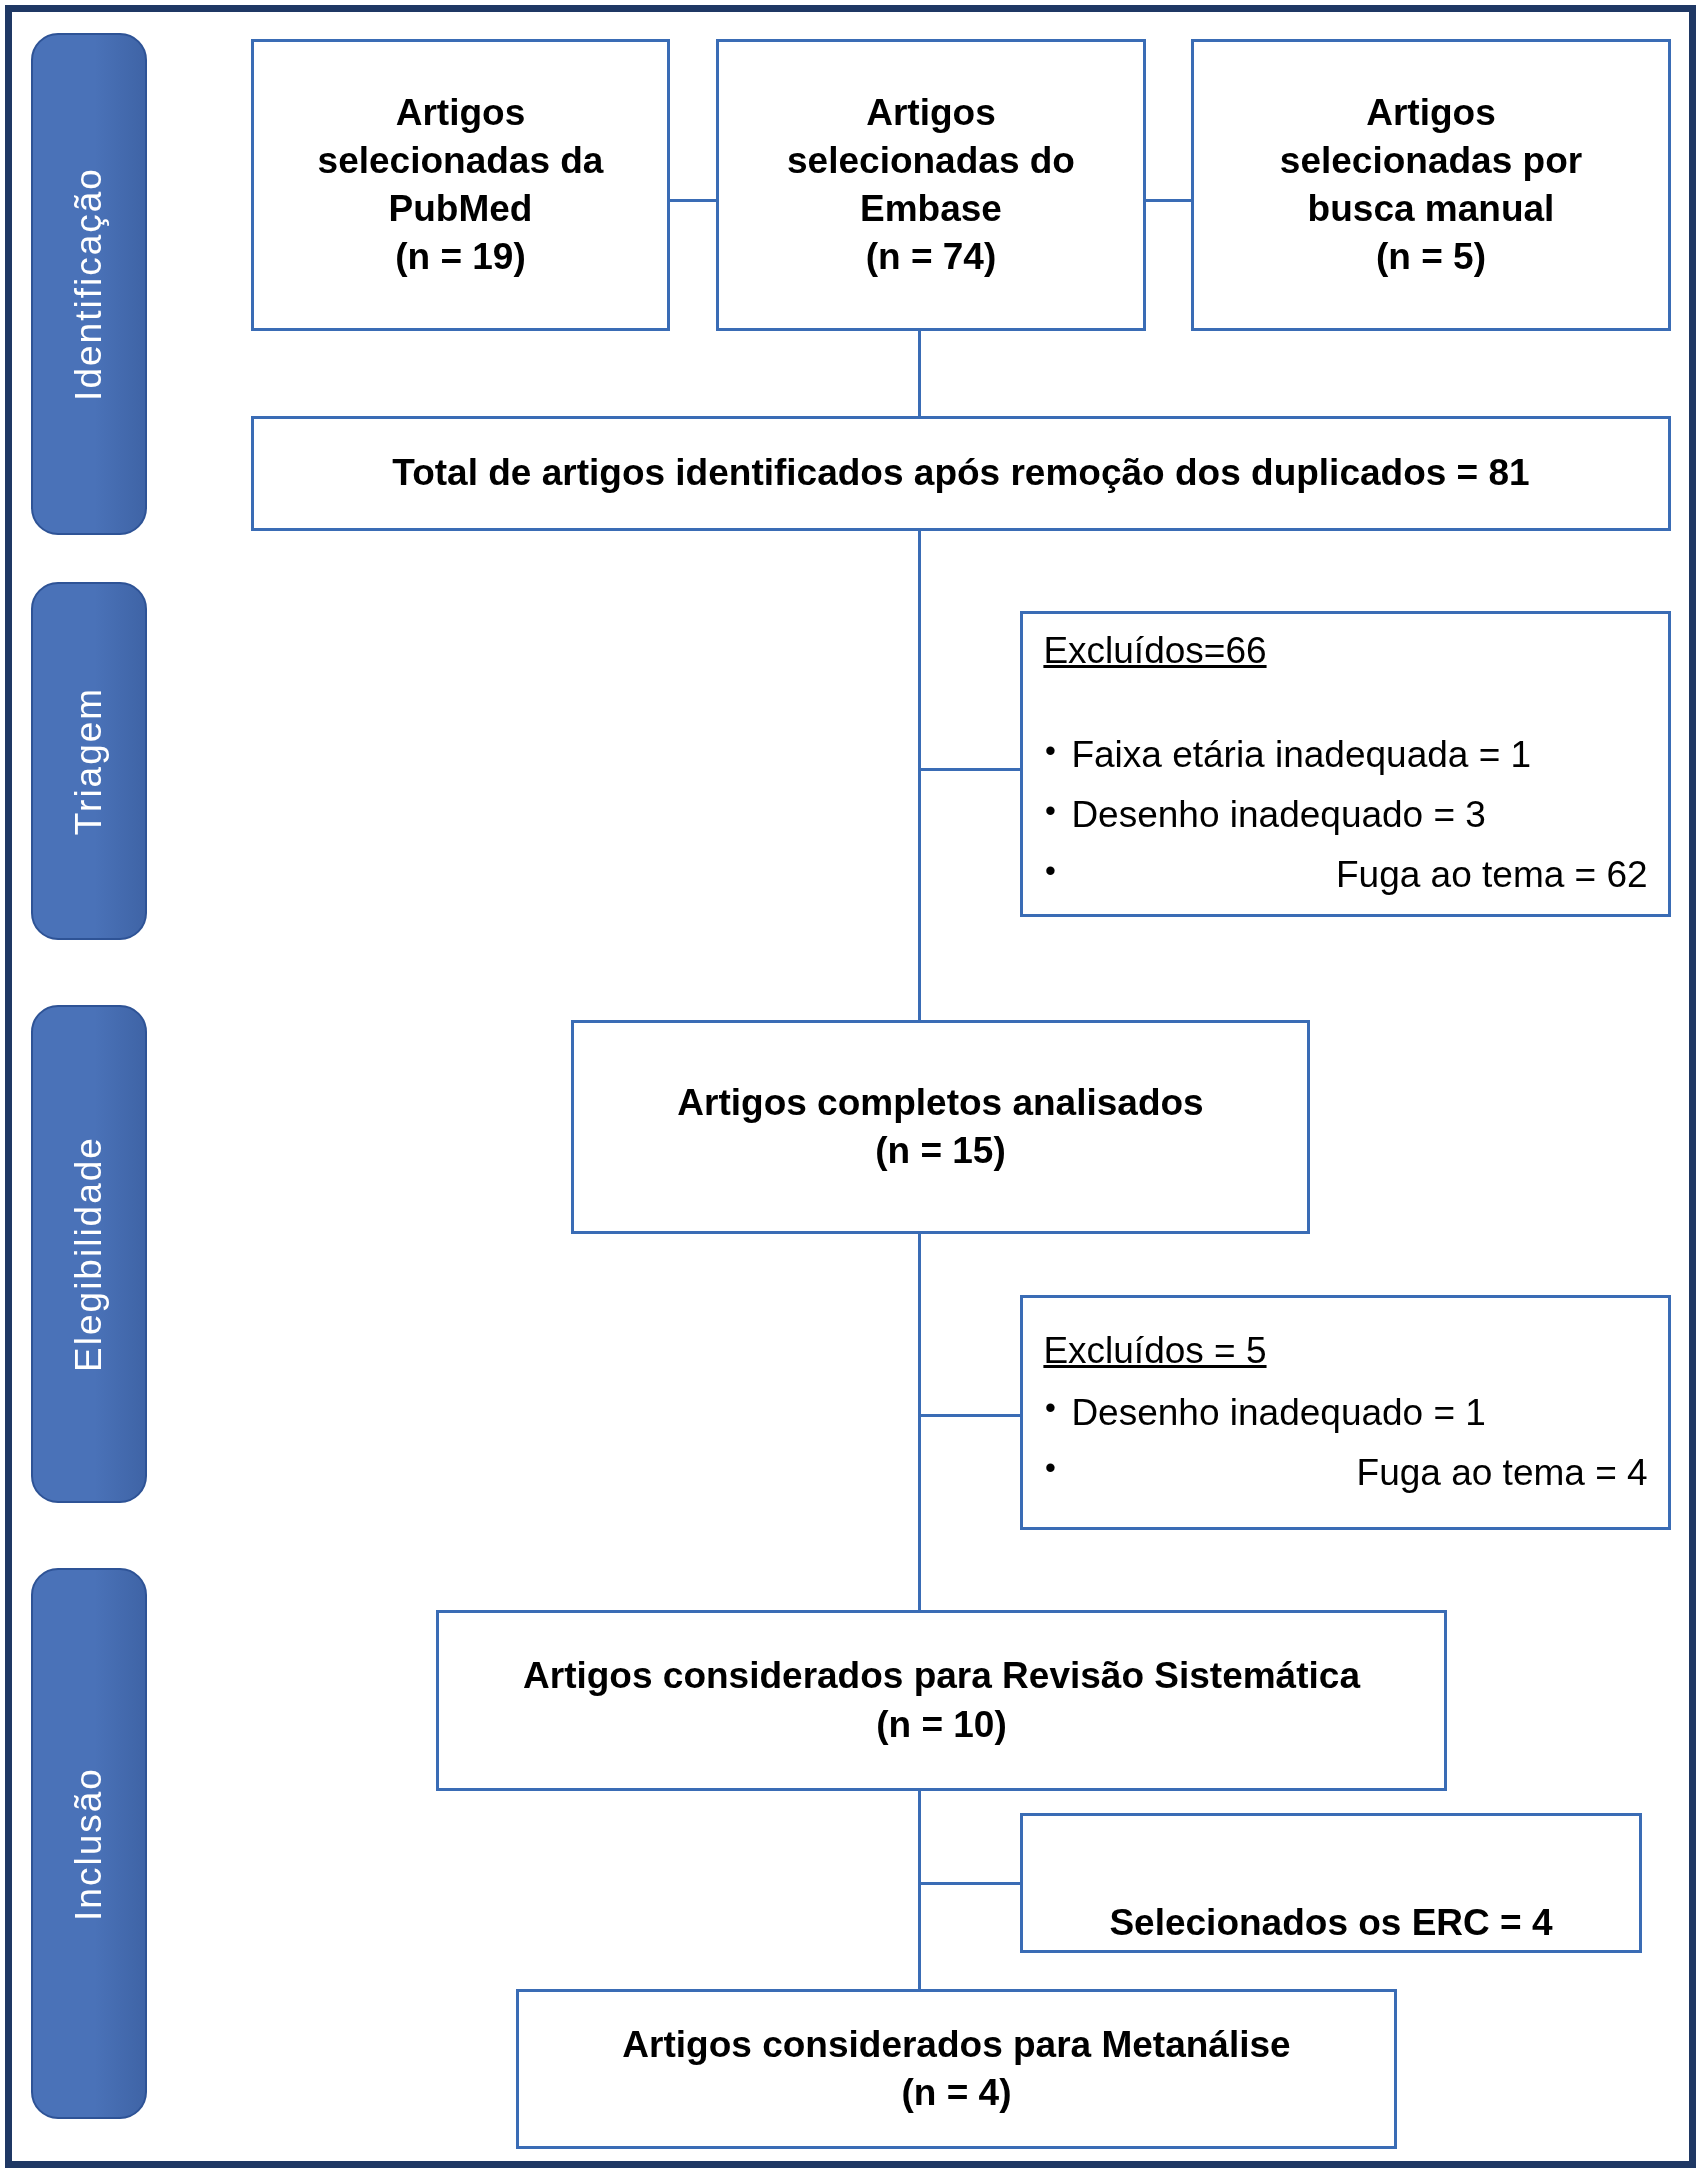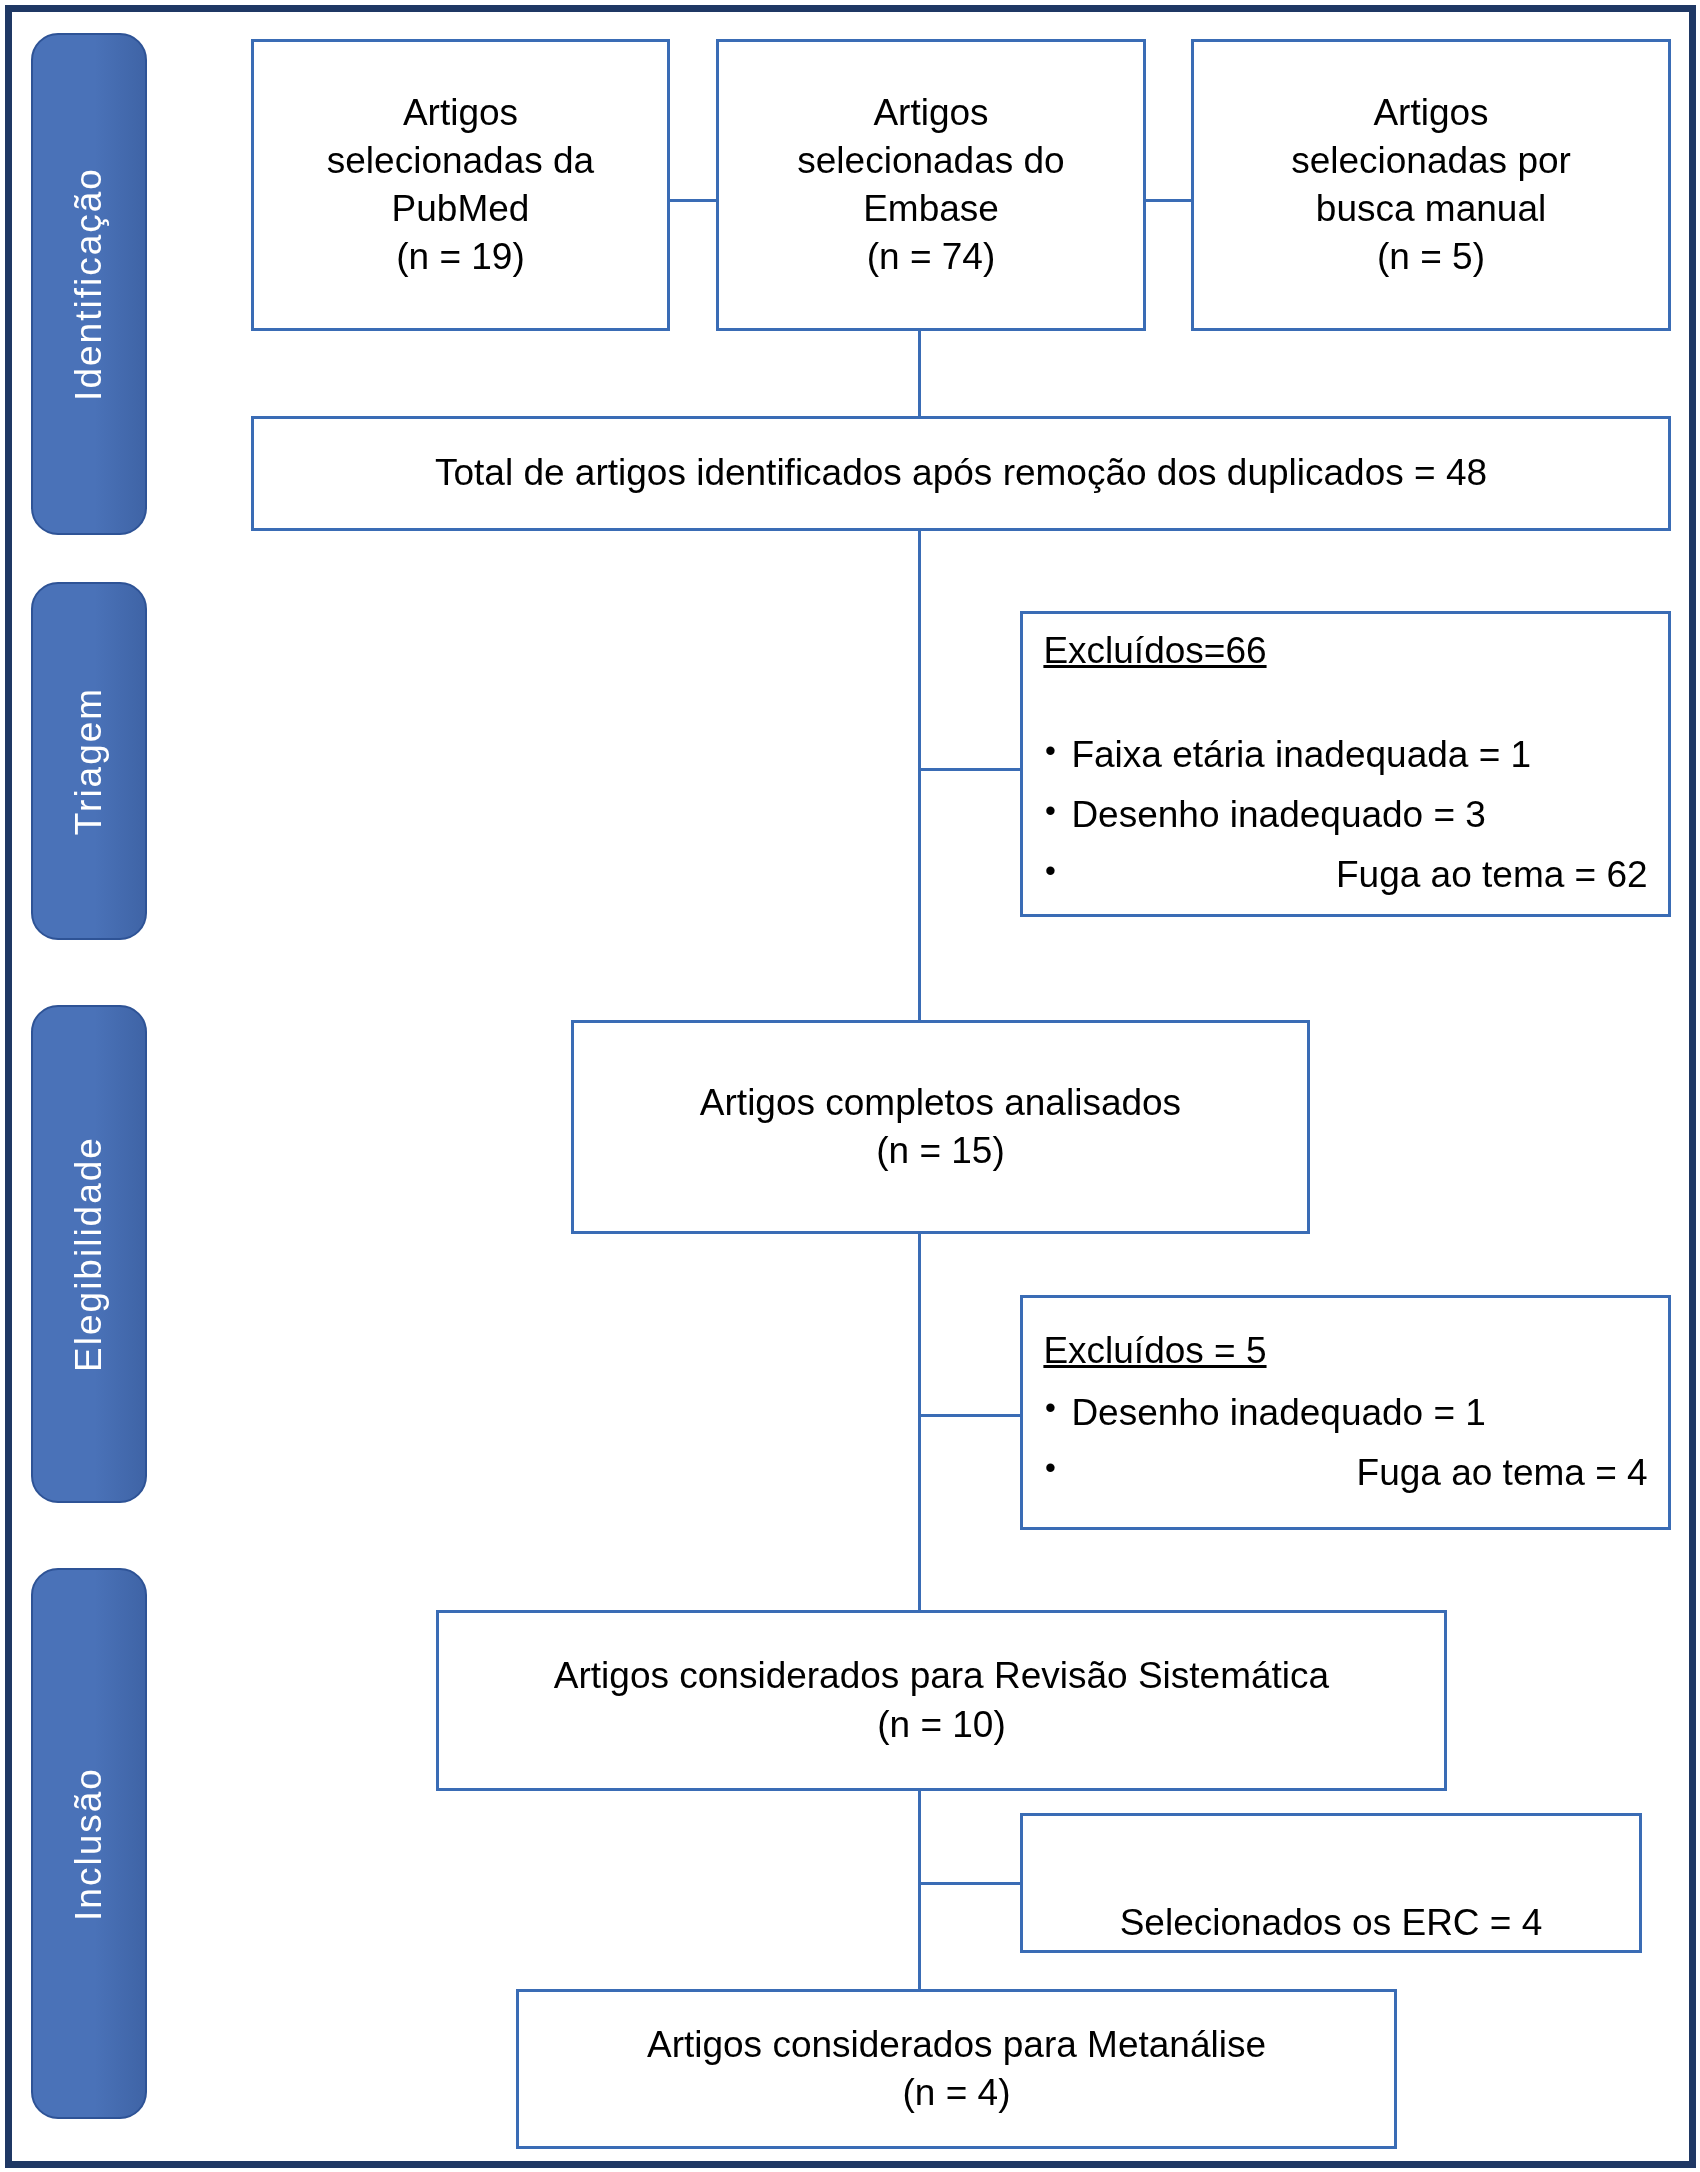--- a/index.html
+++ b/index.html
@@ -64,20 +64,21 @@
     justify-content: center;
     text-align: center;
     color: #000000;
     font-size: 37px;
     line-height: 1.30;
     font-family: "Liberation Sans", sans-serif;
   }
   .flow-box .box-text {
     padding: 3.1px 9.4px;
     white-space: pre-line;
+    font-weight: bold;
   }
 
   
   .excl-box {
     position: absolute;
     background: #ffffff;
     border: 3.1px solid #3a6cb5;
     box-sizing: border-box;
     display: flex;
     flex-direction: column;
@@ -175,21 +176,21 @@
   </div>
 
   <div class="flow-box" style="left:1191px; top:39px; width:480px; height:292px;">
     <span class="box-text">Artigos
 selecionadas por
 busca manual
 (n = 5)</span>
   </div>
 
   <div class="flow-box" style="left:251px; top:416px; width:1420px; height:115px;">
-    <span class="box-text">Total de artigos identificados após remoção dos duplicados = 48</span>
+    <span class="box-text">Total de artigos identificados após remoção dos duplicados = 81</span>
   </div>
 
   <div class="excl-box" style="left:1020px; top:611px; width:651px; height:306px;gap:42px;">
     <div class="excl-title">Excluídos=66</div>
     <ul class="excl-list">
       <li>Faixa etária inadequada = 1</li>
       <li>Desenho inadequado = 3</li>
       <li>Fuga ao tema = 62</li>
     </ul>
   </div>

